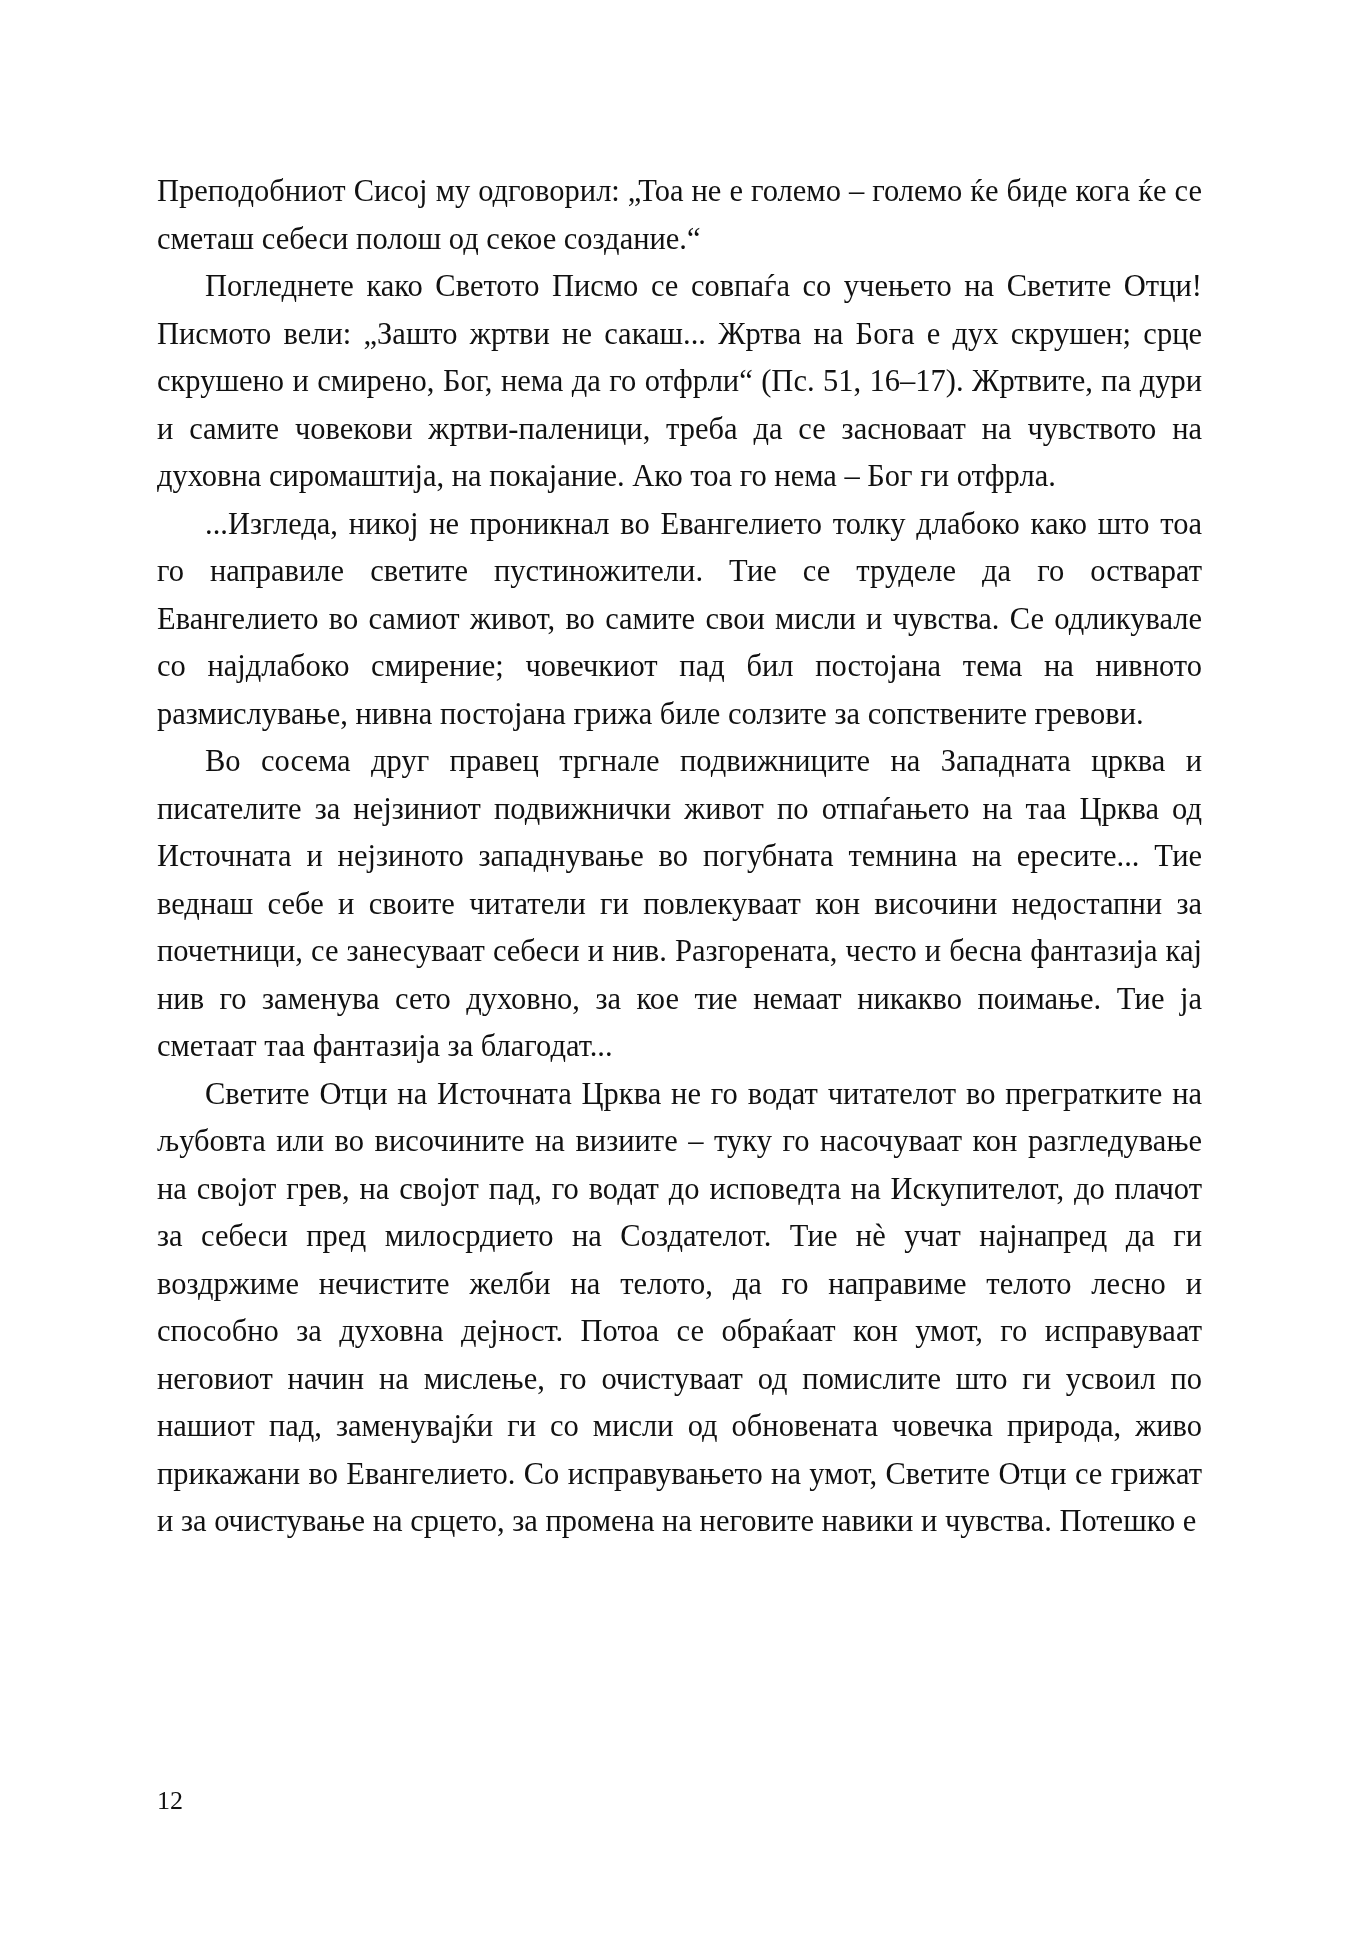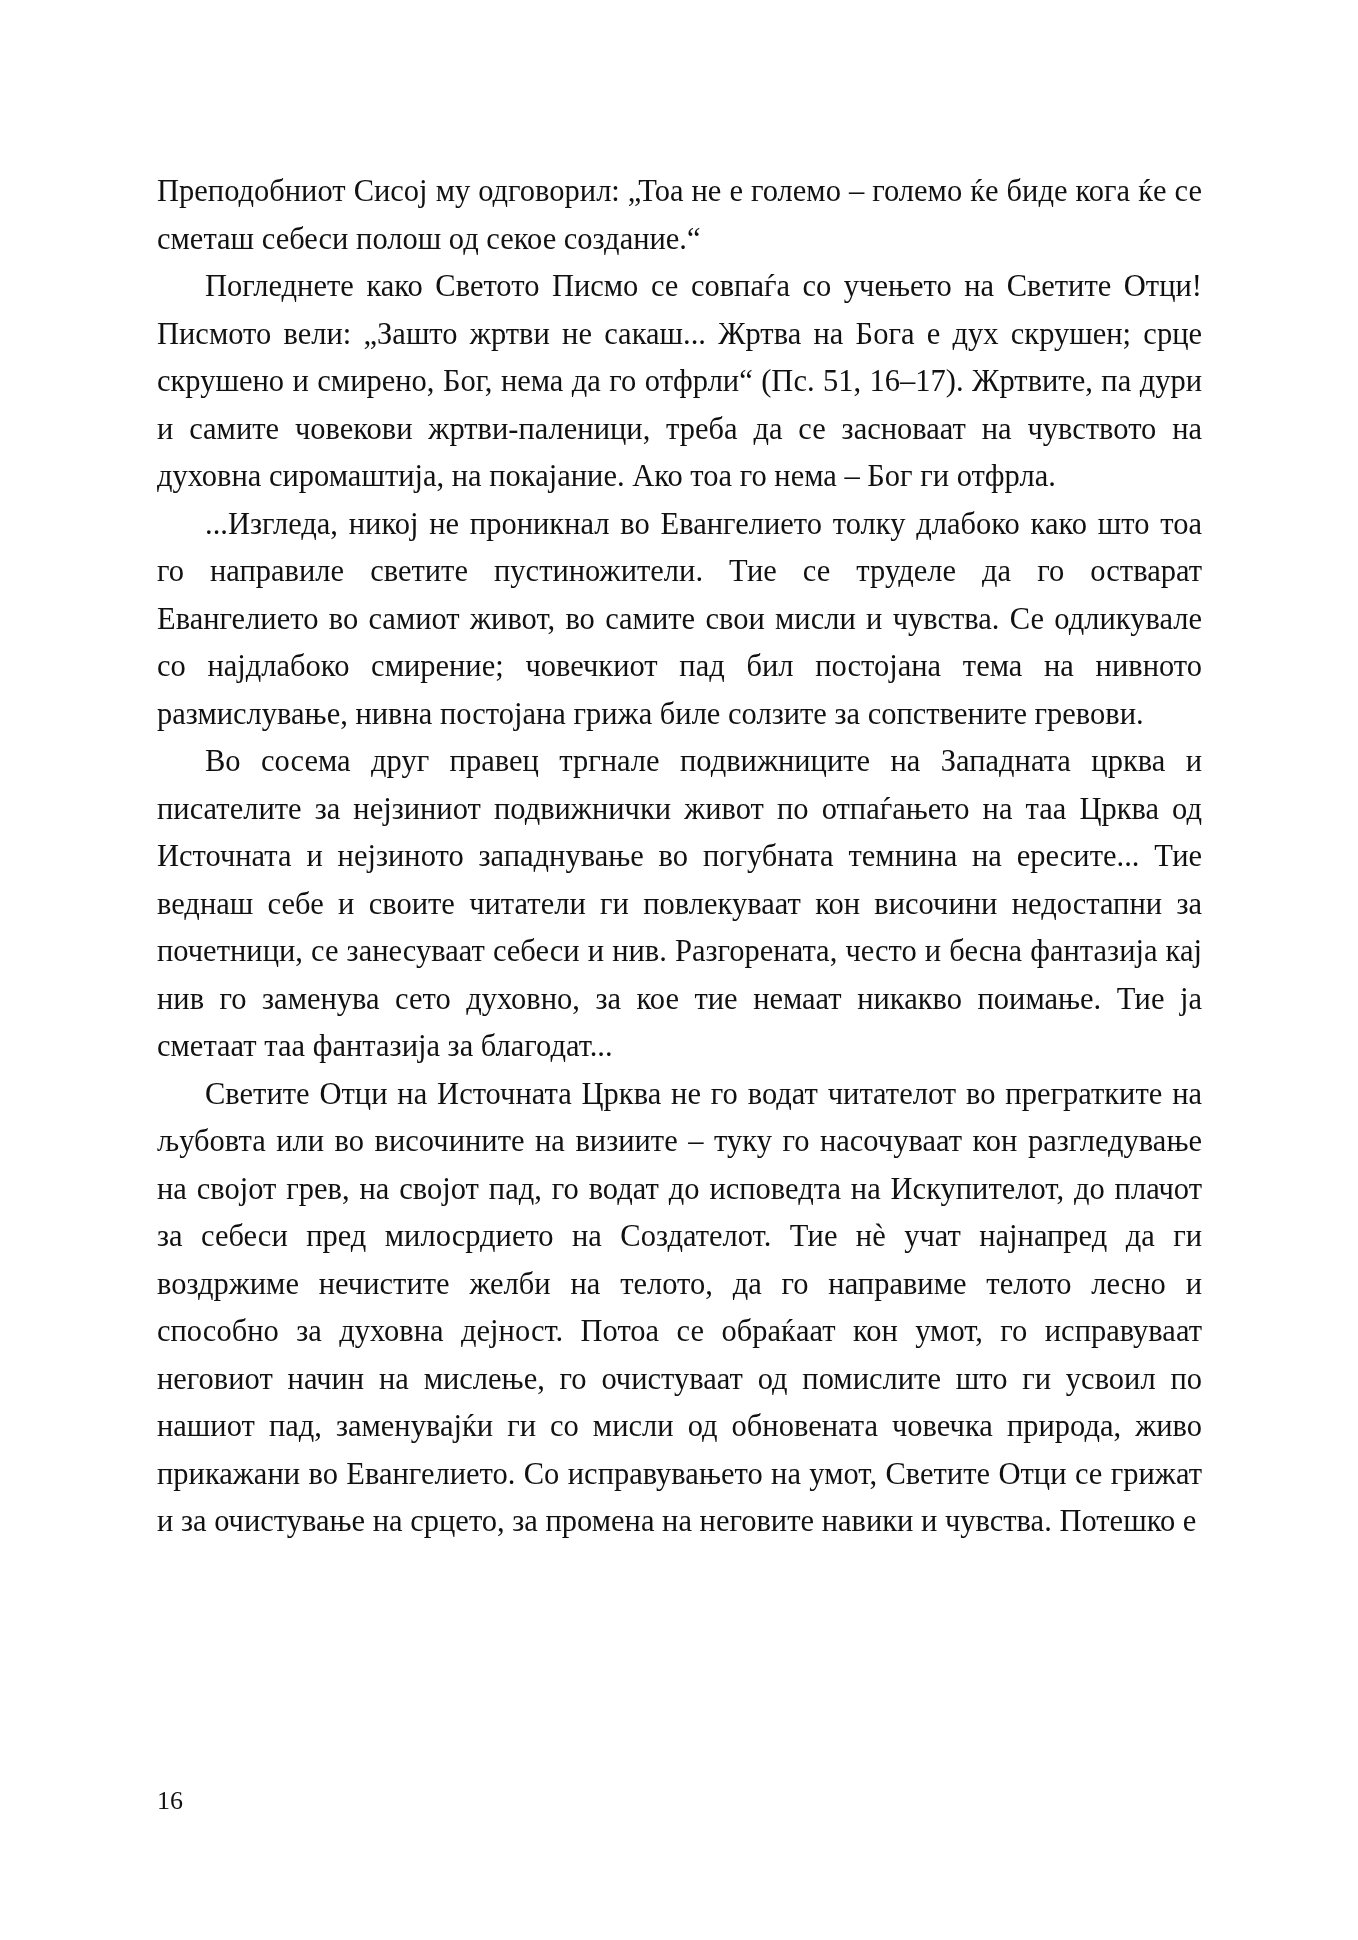--- a/index.html
+++ b/index.html
@@ -53,15 +53,15 @@
 <div class="page">
 
   <div class="text-block">
     <p class="para">Преподобниот Сисој му одговорил: „Тоа не е големо – големо ќе биде кога ќе се сметаш себеси полош од секое создание.“</p>
     <p class="para indent">Погледнете како Светото Писмо се совпаѓа со учењето на Светите Отци! Писмото вели: „Зашто жртви не сакаш... Жртва на Бога е дух скрушен; срце скрушено и смирено, Бог, нема да го отфрли“ (Пс. 51, 16–17). Жртвите, па дури и самите човекови жртви-паленици, треба да се засноваат на чувството на духовна сиромаштија, на покајание. Ако тоа го нема – Бог ги отфрла.</p>
     <p class="para indent">...Изгледа, никој не проникнал во Евангелието толку длабоко како што тоа го направиле светите пустиножители. Тие се труделе да го остварат Евангелието во самиот живот, во самите свои мисли и чувства. Се одликувале со најдлабоко смирение; човечкиот пад бил постојана тема на нивното размислување, нивна постојана грижа биле солзите за сопствените гревови.</p>
     <p class="para indent">Во сосема друг правец тргнале подвижниците на Западната црква и писателите за нејзиниот подвижнички живот по отпаѓањето на таа Црква од Источната и нејзиното западнување во погубната темнина на ересите... Тие веднаш себе и своите читатели ги повлекуваат кон височини недостапни за почетници, се занесуваат себеси и нив. Разгорената, често и бесна фантазија кај нив го заменува сето духовно, за кое тие немаат никакво поимање. Тие ја сметаат таа фантазија за благодат...</p>
     <p class="para indent">Светите Отци на Источната Црква не го водат читателот во прегратките на љубовта или во височините на визиите – туку го насочуваат кон разгледување на својот грев, на својот пад, го водат до исповедта на Искупителот, до плачот за себеси пред милосрдието на Создателот. Тие нè учат најнапред да ги воздржиме нечистите желби на телото, да го направиме телото лесно и способно за духовна дејност. Потоа се обраќаат кон умот, го исправуваат неговиот начин на мислење, го очистуваат од помислите што ги усвоил по нашиот пад, заменувајќи ги со мисли од обновената човечка природа, живо прикажани во Евангелието. Со исправувањето на умот, Светите Отци се грижат и за очистување на срцето, за промена на неговите навики и чувства. Потешко е</p>
   </div>
 
-  <div class="page-number">16</div>
+  <div class="page-number">12</div>
 
 </div>
 
 </body></html>

